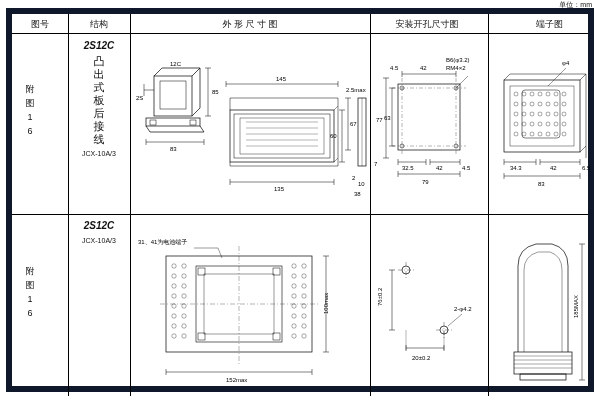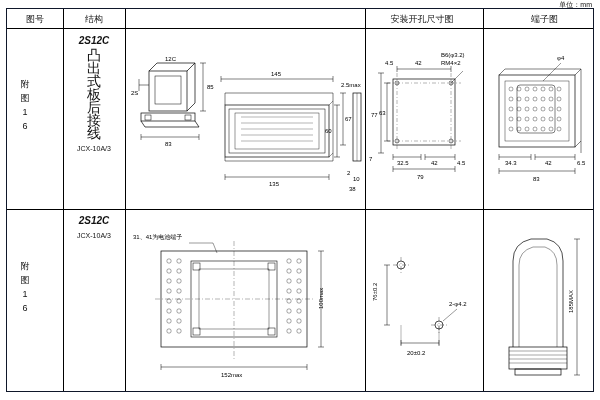--- a/index.html
+++ b/index.html
@@ -1,45 +1,46 @@
 <!DOCTYPE html>
 <html><head>
 <meta charset="utf-8">
 <style>
   html,body{margin:0;padding:0;}
   body{width:600px;height:400px;background:#ffffff;font-family:"Liberation Sans",sans-serif;color:#111;}
   #sheet{position:relative;width:600px;height:400px;overflow:hidden;}
-  .tbl{position:absolute;left:6px;top:8px;width:588px;height:384px;border:1px solid #0f172a;box-sizing:border-box;}
+  .tbl{position:absolute;left:6px;top:8px;width:588px;height:384px;border:6px solid #0f172a;box-sizing:border-box;}
   .unit{position:absolute;right:8px;top:0px;font-size:7px;color:#111;}
   
   .hrow{position:absolute;left:0;top:0;width:100%;height:20px;border-bottom:1px solid #000;box-sizing:border-box;}
   .hcell{position:absolute;top:0;height:20px;line-height:20px;text-align:center;font-size:9px;box-sizing:border-box;}
   .vline{position:absolute;top:0;width:0;border-left:1px solid #000;}
   .hline{position:absolute;left:0;width:100%;height:0;border-top:1px solid #000;}
   .cellwrap{position:absolute;box-sizing:border-box;}
   
   .idcol{font-size:9px;text-align:center;}
   .struct{font-size:9px;text-align:center;line-height:1.25;}
   .struct .code{font-weight:bold;font-size:10px;letter-spacing:0;font-style:italic;}
-  .struct .cn{font-size:14px;font-family:Liberation Mono, monospace;}
+  .struct .cn{font-size:11px;}
   .struct .model{font-size:7px;margin-top:4px;}
   svg{display:block;}
 </style>
 </head>
 <body>
 
 <div id="sheet">
 
   <div class="unit">单位：mm</div>
 
   <div class="tbl">
 
     <div class="hrow">
       <div class="hcell" style="left:0;width:56px;">图号</div>
       <div class="hcell" style="left:56px;width:62px;">结构</div>
+      <div class="hcell" style="left:118px;width:240px;">外 形 尺 寸 图</div>
       <div class="hcell" style="left:356px;width:118px;font-family:Liberation Serif, serif;">安装开孔尺寸图</div>
       <div class="hcell" style="left:476px;width:110px;padding-left:13px;">端子图</div>
     </div>
 
     <div class="vline" style="left:56px;height:382px;"></div>
     <div class="vline" style="left:118px;height:382px;"></div>
     <div class="vline" style="left:358px;height:382px;"></div>
     <div class="vline" style="left:476px;height:382px;"></div>
 
     <div class="hline" style="top:200px;"></div>

